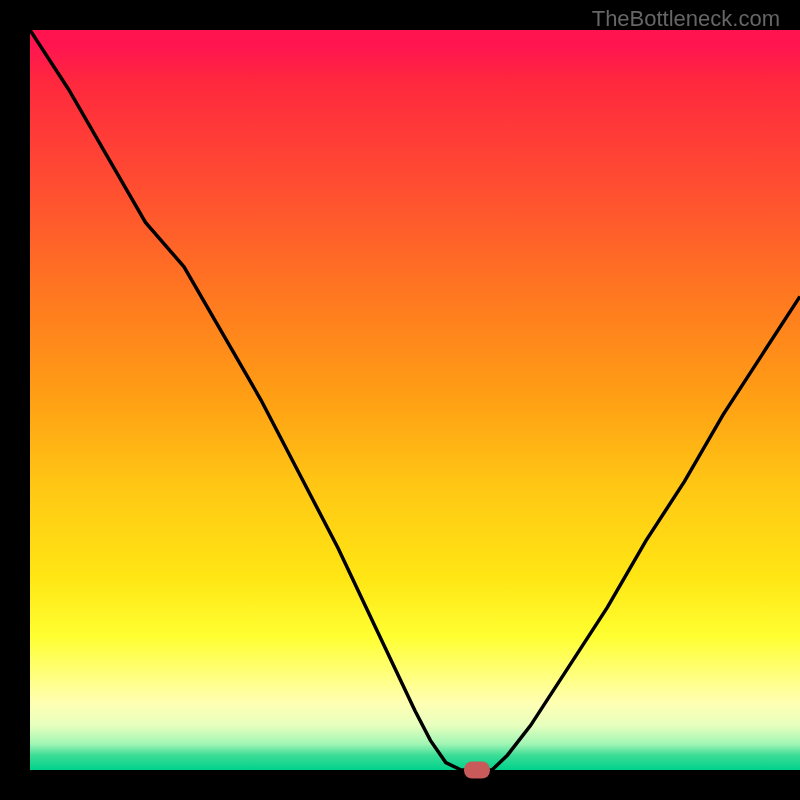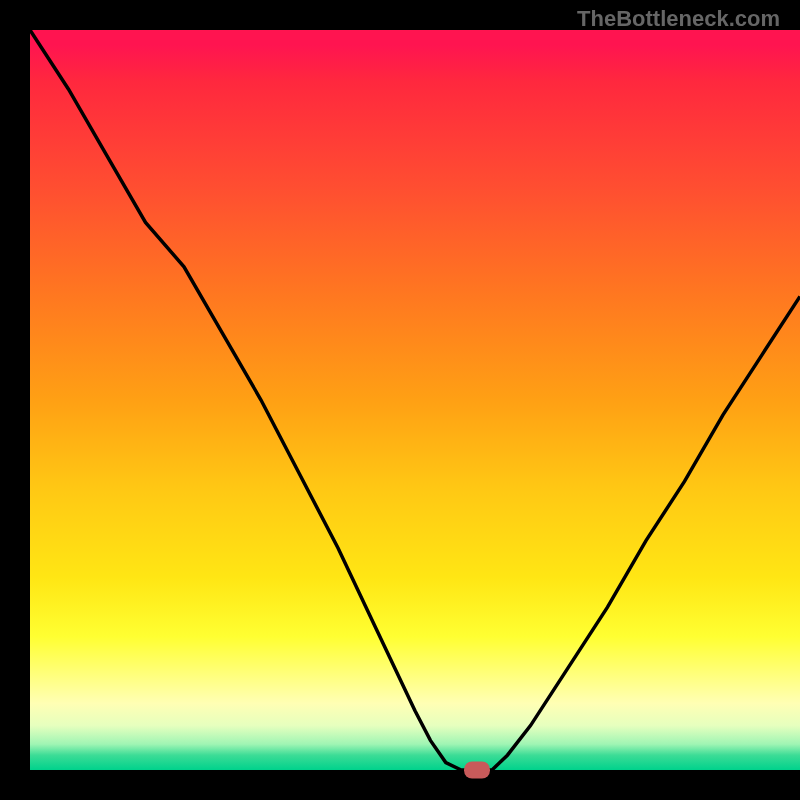--- a/index.html
+++ b/index.html
@@ -10,21 +10,21 @@
       position: relative;
       overflow: hidden;
       font-family: Arial, sans-serif;
     }
     .watermark {
       position: absolute;
       top: 6px;
       right: 20px;
       color: #666;
       font-size: 22px;
-      font-weight: 700;
+      font-weight: 400;
       z-index: 100;
     }
     .chart-frame {
       position: absolute;
       top: 30px;
       left: 30px;
       right: 0;
       bottom: 30px;
       background: #000;
     }

